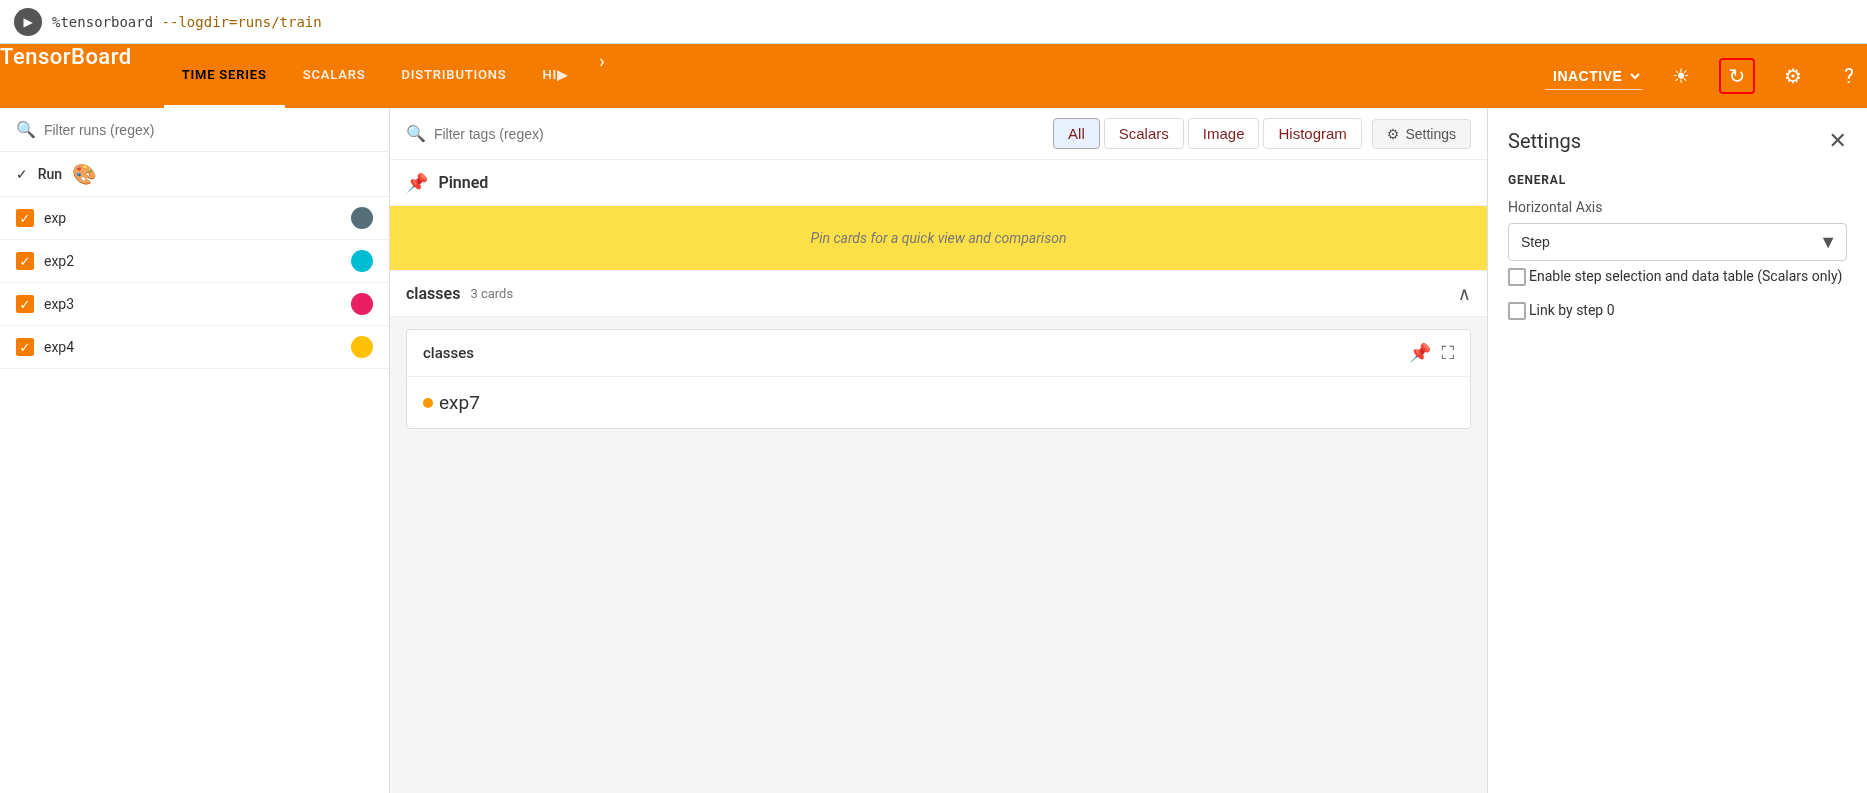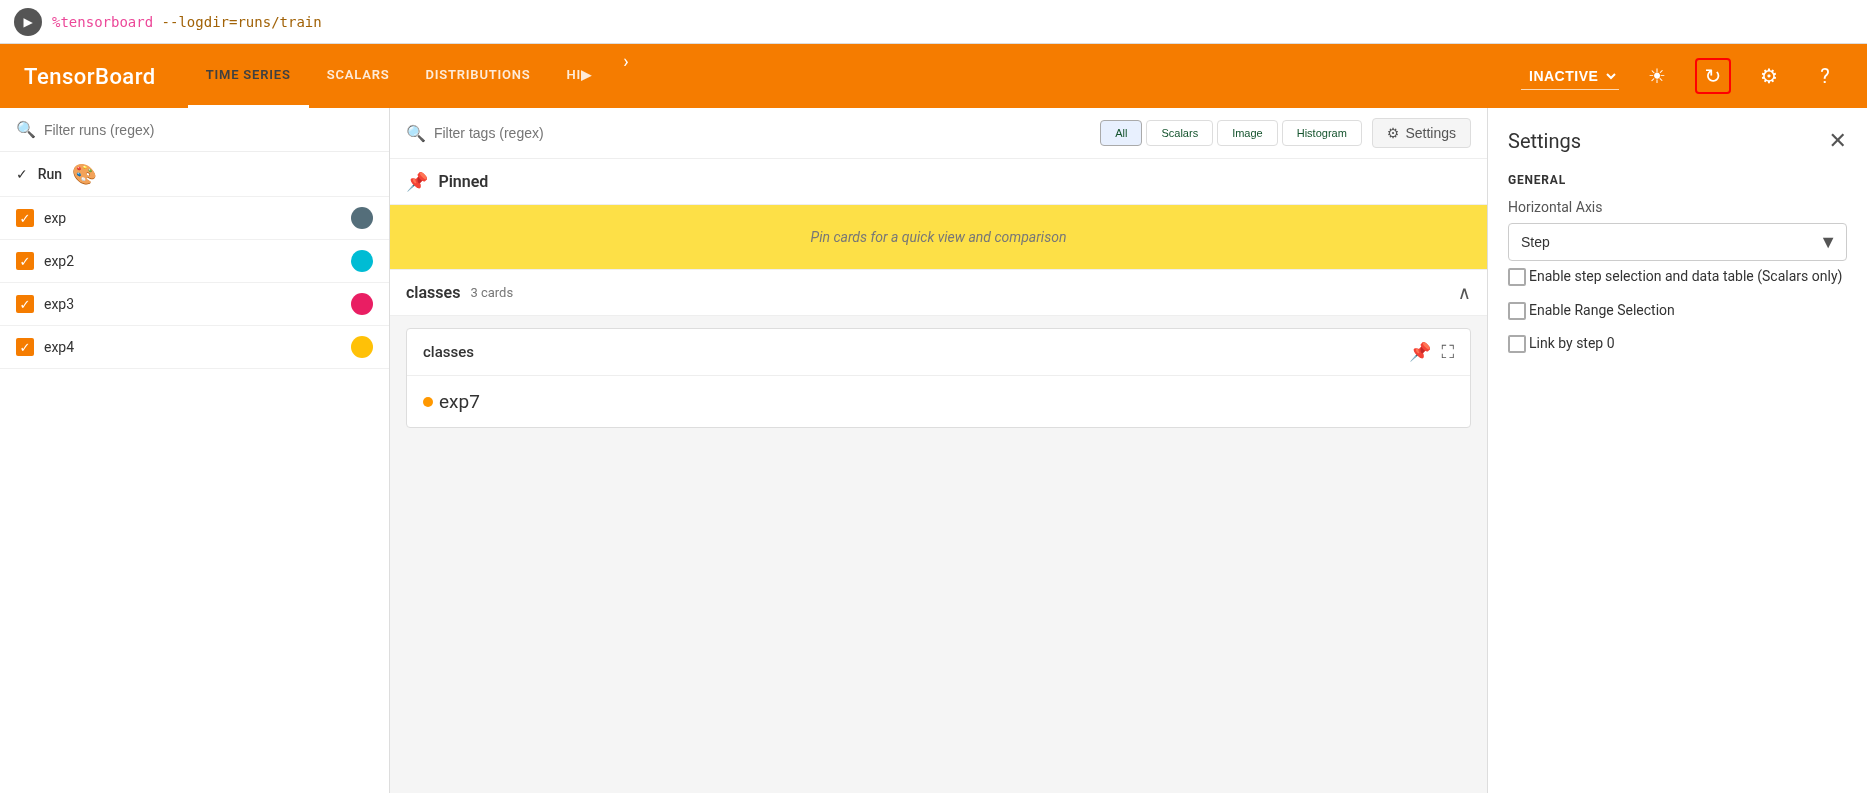--- a/index.html
+++ b/index.html
@@ -21,29 +21,28 @@
       background: #555;
       display: flex; align-items: center; justify-content: center;
       cursor: pointer;
       color: #fff;
       font-size: 12px;
     }
     .code-bar .code-text {
       font-family: monospace;
       font-size: 14px;
     }
-    .code-bar .code-text .blue { color: #ec4899; text-align: center; }
+    .code-bar .code-text .blue { color: #404040; text-align: center; }
     .code-bar .code-text .dark { color: #a16207; }
 
     
     .navbar {
       background: #f57c00;
       display: flex;
-      align-items: center;
-      padding: 0 24px;
+      padding: 0 0;
       height: 64px;
       color: #fff;
       position: relative;
     }
     .navbar .brand {
       font-size: 22px;
       font-weight: 500;
       color: #fff;
       margin-right: 32px;
       letter-spacing: 0.5px;
@@ -59,21 +58,21 @@
       padding: 0 18px;
       font-size: 13px;
       font-weight: 600;
       letter-spacing: 0.8px;
       color: rgba(255,255,255,0.85);
       cursor: pointer;
       border-bottom: 3px solid transparent;
       text-transform: uppercase;
     }
     .navbar .nav-tab.active {
-      color: #404040;
+      color: #000000;
       border-bottom: 3px solid #fff;
     }
     .navbar .more-btn {
       display: flex; align-items: center; justify-content: center;
       width: 32px; height: 32px; cursor: pointer;
       color: #fff; font-size: 18px;
     }
     .navbar .right-section {
       display: flex;
       align-items: center;
@@ -199,23 +198,23 @@
       border: none; outline: none; font-size: 14px; color: #555; background: transparent;
     }
     .filter-btns {
       display: flex; gap: 4px;
     }
     .filter-btn {
       padding: 6px 14px;
       border: 1px solid #ddd;
       border-radius: 4px;
       background: #fff;
-      font-size: 11px;
-      cursor: pointer;
-      color: #14532d;
+      font-size: 15px;
+      cursor: pointer;
+      color: #7f1d1d;
     }
     .filter-btn.active { background: #e8f0fe; border-color: #aaa; }
     .settings-btn {
       display: flex; align-items: center; gap: 6px;
       padding: 6px 14px;
       border: 1px solid #ddd;
       border-radius: 4px;
       background: #f5f5f5;
       cursor: pointer;
       font-size: 14px;
@@ -469,24 +468,20 @@
         <option>Wall</option>
       </select>
       <span class="settings-select-arrow">▼</span>
     </div>
 
     <div class="settings-checkbox-row">
       <div class="settings-checkbox"></div>
       <span class="settings-checkbox-label">Enable step selection and data table (Scalars only)</span>
     </div>
 
-    <div class="settings-checkbox-row">
-      <div class="settings-checkbox"></div>
-      <span class="settings-checkbox-label">Enable Range Selection</span>
-    </div>
 
     <div class="settings-checkbox-row">
       <div class="settings-checkbox"></div>
       <span class="settings-checkbox-label">Link by step 0</span>
     </div>
   </div>
 
 </div>
 
 </body></html>

